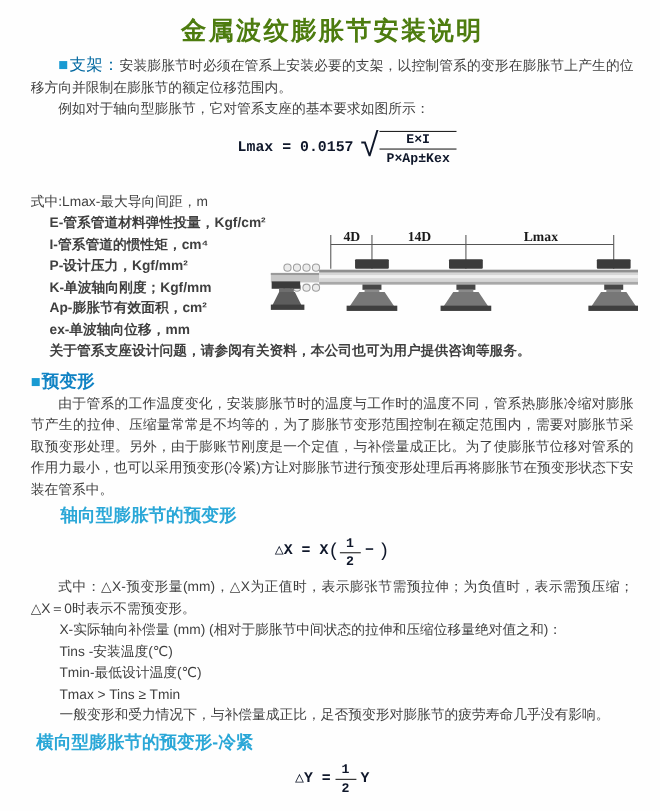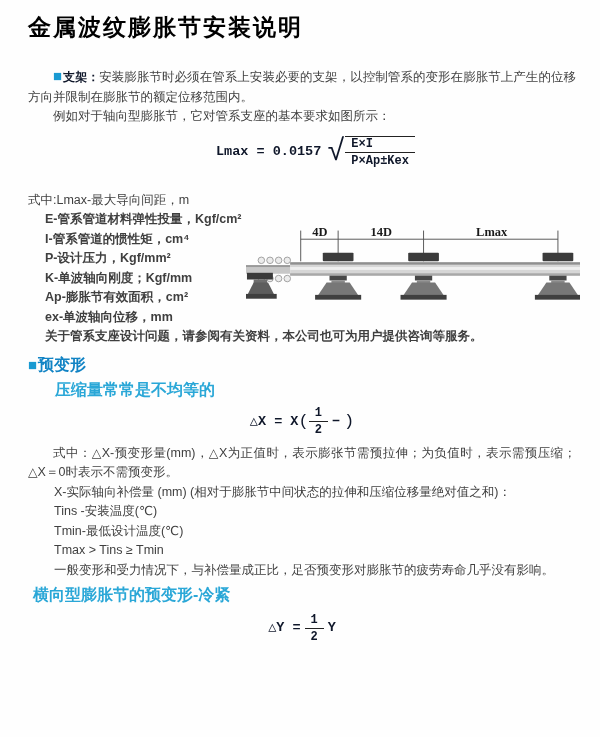--- a/index.html
+++ b/index.html
@@ -4,38 +4,38 @@
 <style>
   * { box-sizing: border-box; margin: 0; padding: 0; }
   html,body { background:#ffffff; }
   body { font-family:"Liberation Sans","DejaVu Sans",sans-serif; }
   .page {
     position:relative; width:600px; height:737px; margin:0 auto;
     background:#fefefe; color:#3f3f3f; font-size:12.5px; line-height:19.5px;
     overflow:hidden; padding:0 24px 0 28px;
   }
   h1.doc-title {
-    font-size:23px; line-height:30px; color:#000000;
-    font-weight:bold; letter-spacing:2px; margin:12px 0 24px 0;
+    text-align:center; font-size:23px; line-height:30px; color:#4d7c0f;
+    font-weight:bold; letter-spacing:2px; margin:12px 0 8px 0;
   }
   p.body-par { text-indent:2em; text-align:justify; }
   .sec-marker {
     color:#199ad2; font-size:15px; font-style:normal; margin-right:1px;
   }
-  .sec-head-inline { color:#0f172a; font-weight:bold; font-size:12px; }
+  .sec-head-inline { color:#0369a1; font-weight:normal; font-size:15px; }
   .sec-head-line { color:#1183c4; font-weight:bold; font-size:16px; margin-top:7px; line-height:21px; }
   .sub-head { color:#2aa7d7; font-weight:bold; font-size:16px; line-height:21px; margin-top:4px; }
   .sub-head.axial { margin-left:27px; }
   .sub-head.lateral { margin-left:5px; }
 
   
   .formula { font-family:Liberation Mono, monospace; font-weight:bold; color:#0f172a; }
   .f1 { margin:6px 0 2px 188px; font-size:13.5px; height:38px; display:flex; align-items:center; }
   .f1 .radical { font-size:30px; font-weight:normal; margin:0 0 0 6px; line-height:30px; }
-  .frac { display:inline-block; text-align:left; vertical-align:middle; font-size:12px; line-height:14px; }
+  .frac { display:inline-block; text-align:center; vertical-align:middle; font-size:12px; line-height:14px; }
   .frac .fnum { display:block; padding:0 6px 1px 6px; border-bottom:1px solid #222; }
   .frac .fden { display:block; padding:1px 6px 0 6px; }
   .radicand .fnum { border-bottom:1px solid #222; }
   .radicand { border-top:1.5px solid #222; }
   .f2 { text-align:center; margin:2px 0; height:40px; display:flex; align-items:center; justify-content:center; font-size:13.5px; }
   .f2 .it { font-style:italic; font-weight:normal; }
   .paren { font-size:17px; font-weight:normal; }
   .f3 { text-align:center; margin:6px 0 4px 0; height:34px; display:flex; align-items:center; justify-content:center; font-size:13.5px; }
   .op { margin:0 4px; }
 
@@ -139,22 +139,23 @@
         <rect x="309" y="28" width="32" height="9" rx="1" fill="#3b3b3b"></rect>
         <rect x="316" y="52" width="18" height="5" fill="#474747"></rect>
         <rect x="318" y="57" width="14" height="5" fill="#8a8a8a"></rect>
         <polygon points="303,74 347,74 337,59 313,59" fill="#777777"></polygon>
         <rect x="301" y="72" width="47" height="5" fill="#3f3f3f"></rect>
       </g>
     </svg>
   </div>
 
   <div class="sec-head-line"><span class="sec-marker">■</span><span>预变形</span></div>
+  <p class="body-par">由于管系的工作温度变化，安装膨胀节时的温度与工作时的温度不同，管系热膨胀冷缩对膨胀节产生的拉伸、压缩量常常是不均等的，为了膨胀节变形范围控制在额定范围内，需要对膨胀节采取预变形处理。另外，由于膨账节刚度是一个定值，与补偿量成正比。为了使膨胀节位移对管系的作用力最小，也可以采用预变形(冷紧)方让对膨胀节进行预变形处理后再将膨胀节在预变形状态下安装在管系中。</p>
 
-  <div class="sub-head axial">压缩量常常是不均等的</div>
+  <div class="sub-head axial">轴向型膨胀节的预变形</div>
 
   <div class="formula f2">
     <span>△X = X</span>
       <span class="paren">(</span>
     <span class="frac">
         <span class="fnum">1</span>
         <span class="fden">2</span>
       </span>
     <span class="op">−</span>
     <span class="paren">)</span>

